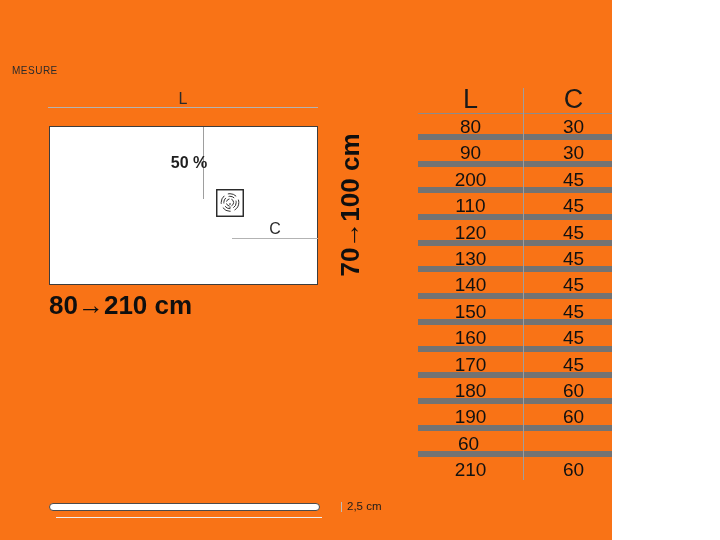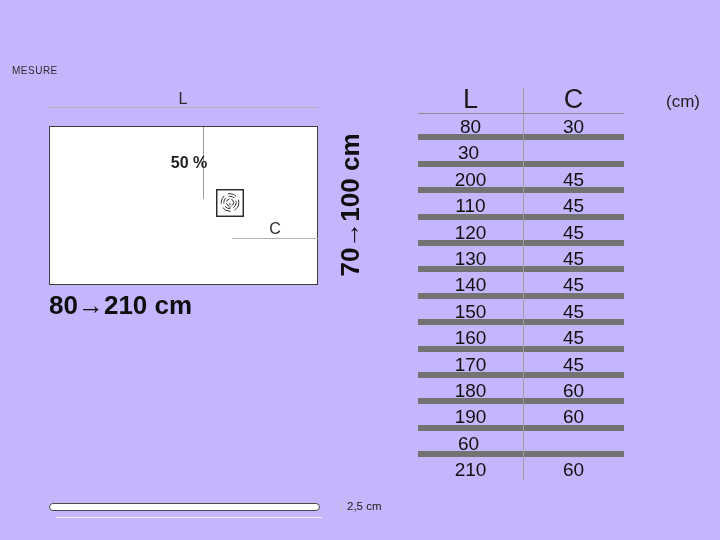--- a/index.html
+++ b/index.html
@@ -1,17 +1,17 @@
 <!DOCTYPE html>
 <html><head>
 <meta charset="utf-8">
 <style>
   html,body{margin:0;padding:0;background:#fff;}
   .canvas{
-    position:relative;width:720px;height:540px;background:#c4b5fd;overflow:hidden;
+    position:relative;width:612px;height:540px;background:#f97316;overflow:hidden;
     font-family:"Liberation Sans", sans-serif;color:#1a1a1a;
   }
   .abs{position:absolute;}
 
   
   .mesure{left:12px;top:65px;font-size:10px;letter-spacing:.5px;color:#2b2b2b;}
 
   
   .dim-line{height:0;border-top:1px solid #b3b3b3;}
   .top-dim-line{left:48px;top:107px;width:270px;}
@@ -85,20 +85,21 @@
       <div class="cell l">L</div>
       <div class="cell c">C</div>
     </div>
     <div class="tbody">
 
     <div class="row">
         <div class="cell l">80</div>
         <div class="cell c">30</div>
       </div>
         <div class="row">
+        <div class="cell l">90</div>
         <div class="cell c">30</div>
       </div>
         <div class="row">
         <div class="cell l">200</div>
         <div class="cell c">45</div>
       </div>
         <div class="row">
         <div class="cell l">110</div>
         <div class="cell c">45</div>
       </div>

